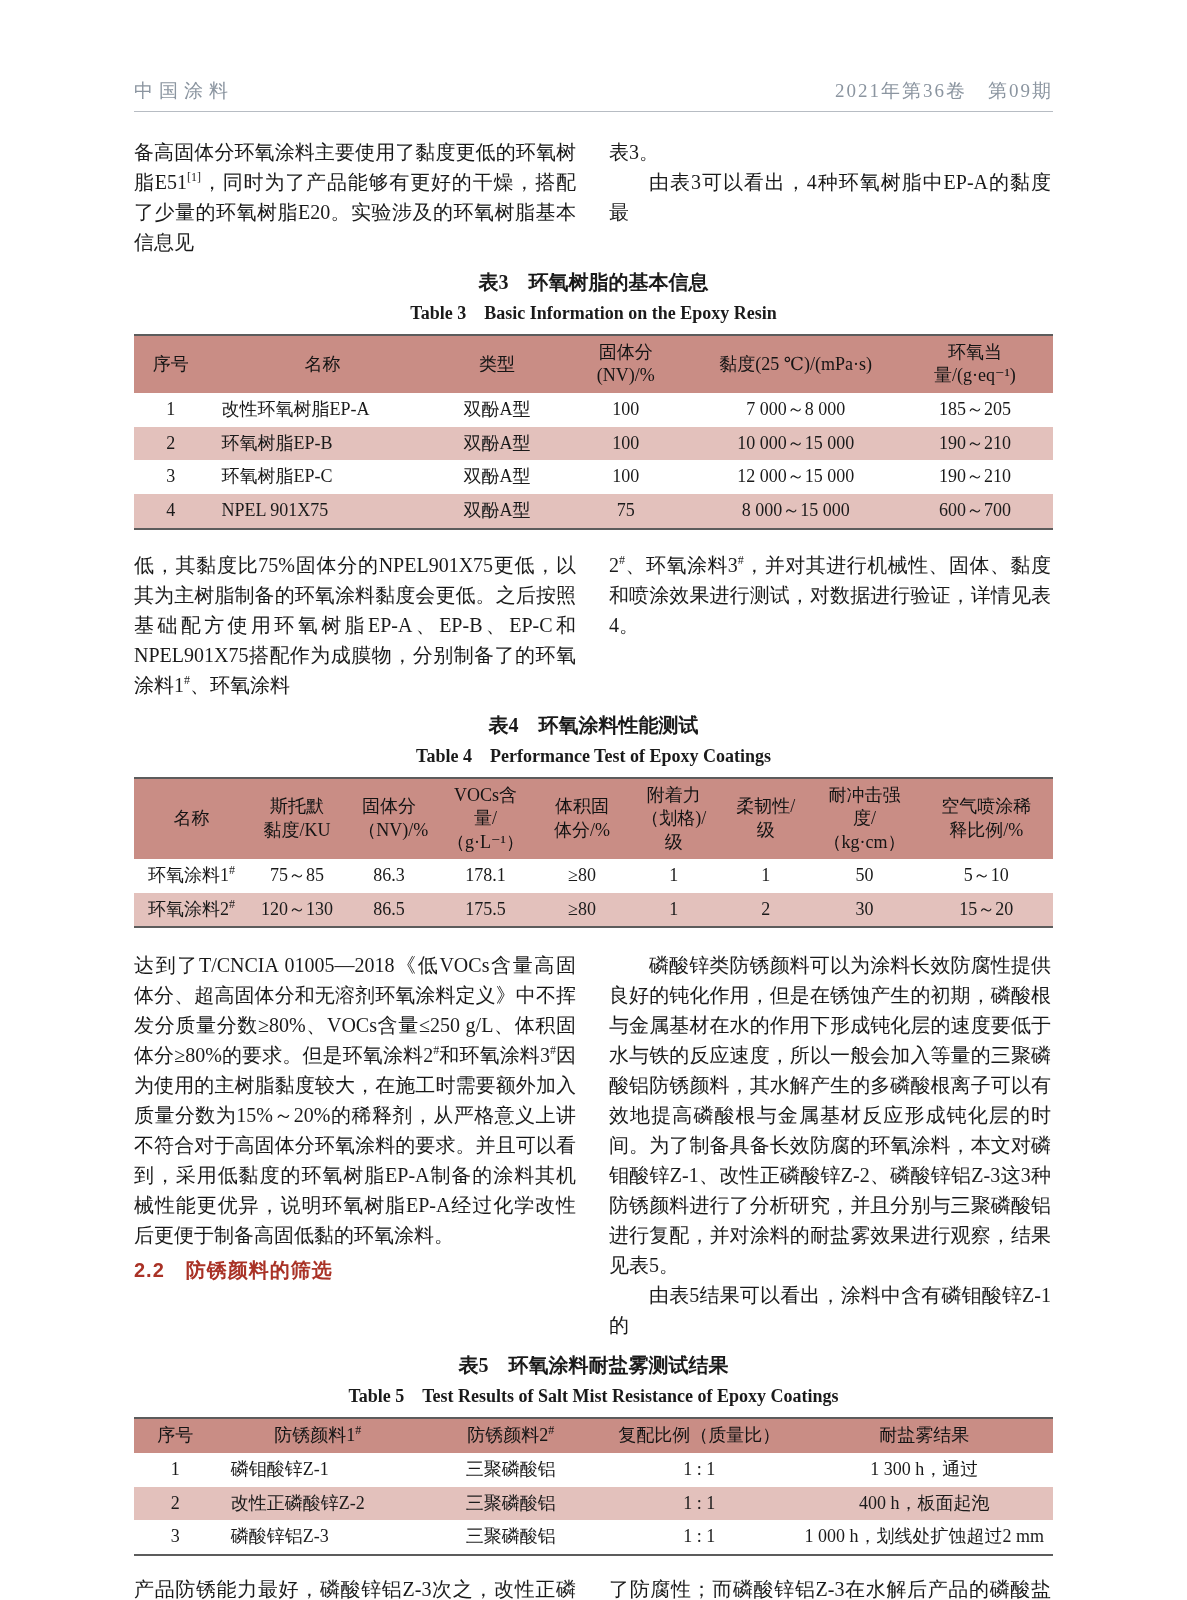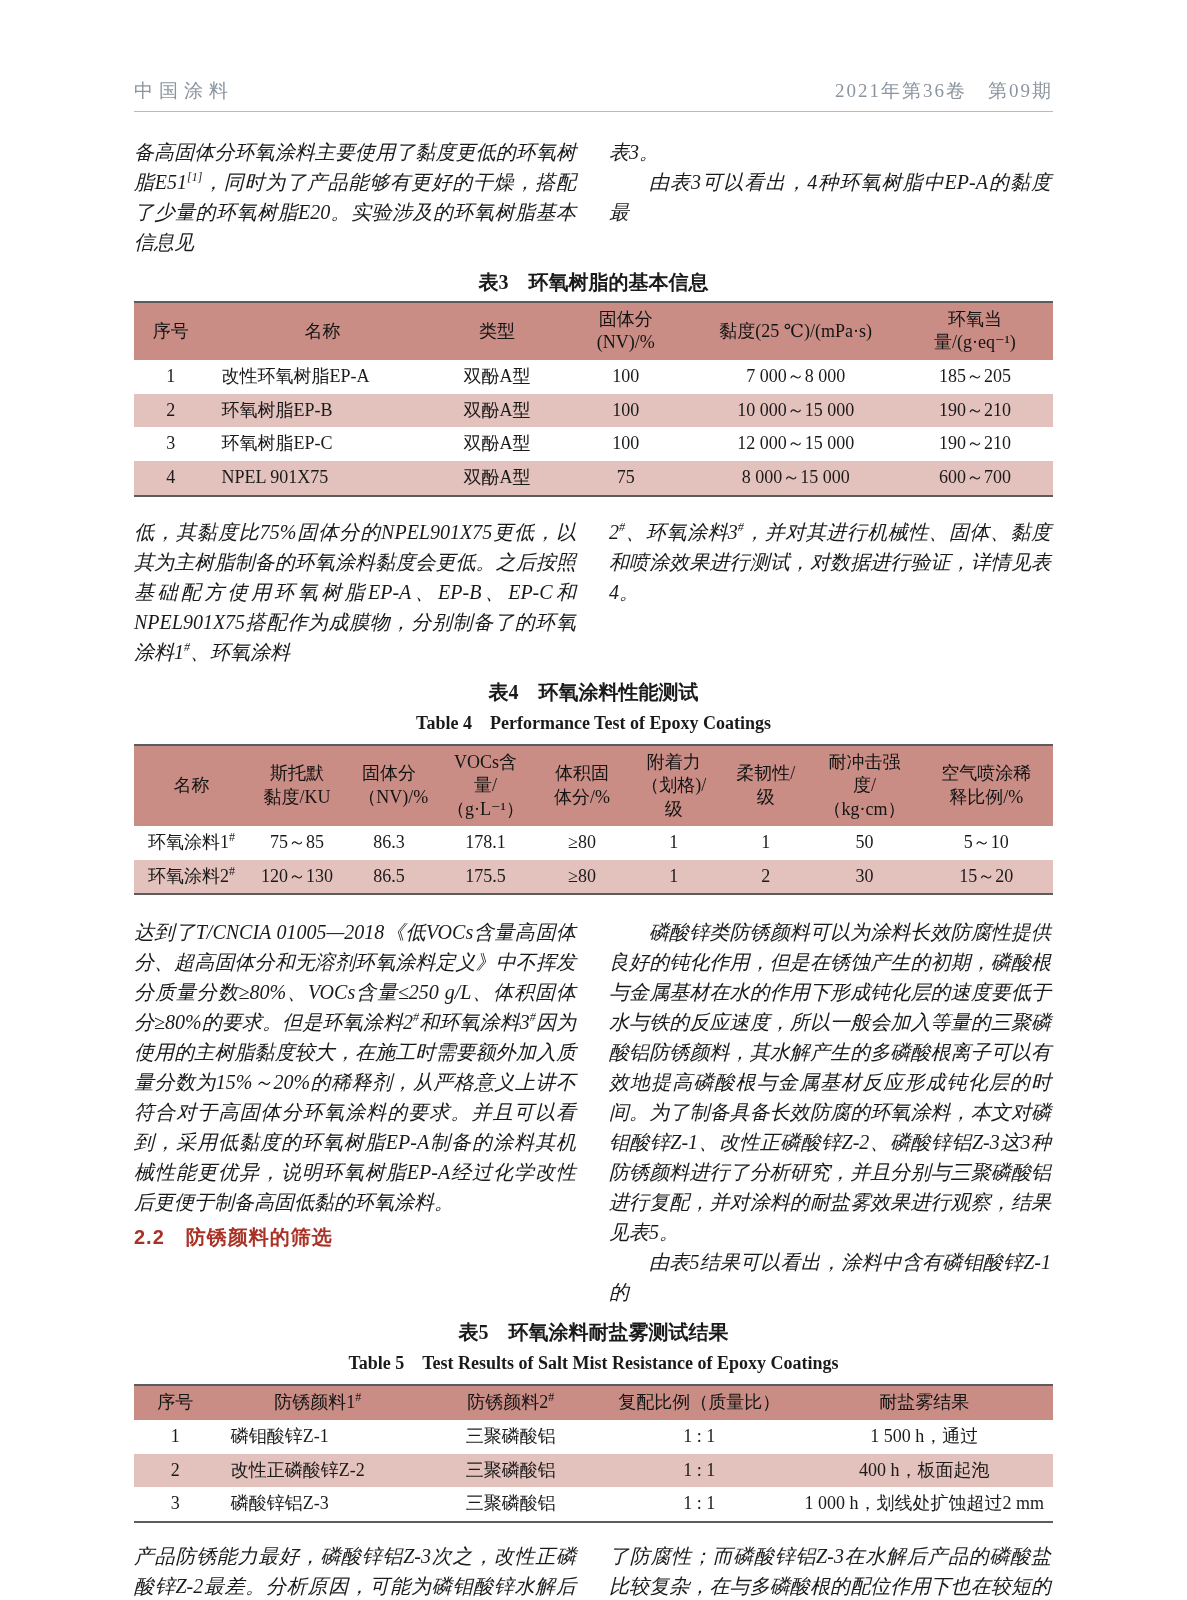--- a/index.html
+++ b/index.html
@@ -20,21 +20,20 @@
   }
   .journal-name { letter-spacing:6px; }
   .issue-info { letter-spacing:2px; }
 
   
   .two-col { display:flex; gap:33px; }
   .col { width:442px; }
   .col p {
     font-size:20px; line-height:30px; text-align:justify;
     font-family:"Liberation Serif","DejaVu Serif",serif;
-    font-style:italic;
   }
   .col p.indent { text-indent:2em; }
   .col p sup, td sup, th sup { font-size:12px; line-height:0; }
 
   .sec1 { margin-top:25px; }
   .sec2 { margin-top:20px; }
   .sec3 { margin-top:22px; }
   .sec4 { margin-top:18px; }
 
   .section-heading {
@@ -90,20 +89,21 @@
           <p>备高固体分环氧涂料主要使用了黏度更低的环氧树脂E51<sup>[1]</sup>，同时为了产品能够有更好的干燥，搭配了少量的环氧树脂E20。实验涉及的环氧树脂基本信息见</p>
         </div>
       <div class="col">
           <p>表3。</p>
           <p class="indent">由表3可以看出，4种环氧树脂中EP-A的黏度最</p>
         </div>
     </div>
 
     <div class="table-block">
       <div class="table-title-zh">表3　环氧树脂的基本信息</div>
+      <div class="table-title-en">Table 3　Basic Information on the Epoxy Resin</div>
       <div>
           <table class="t3">
             <colgroup>
               <col>
               <col>
               <col>
               <col>
               <col>
               <col>
             </colgroup>
@@ -254,21 +254,21 @@
                 <th>复配比例（质量比）</th>
                 <th>耐盐雾结果</th>
               </tr>
             </thead>
             <tbody>
               <tr>
                 <td>1</td>
                 <td class="al">磷钼酸锌Z-1</td>
                 <td>三聚磷酸铝</td>
                 <td>1 : 1</td>
-                <td>1 500 h，通过</td>
+                <td>1 300 h，通过</td>
               </tr>
               <tr>
                 <td>2</td>
                 <td class="al">改性正磷酸锌Z-2</td>
                 <td>三聚磷酸铝</td>
                 <td>1 : 1</td>
                 <td>400 h，板面起泡</td>
               </tr>
               <tr>
                 <td>3</td>

